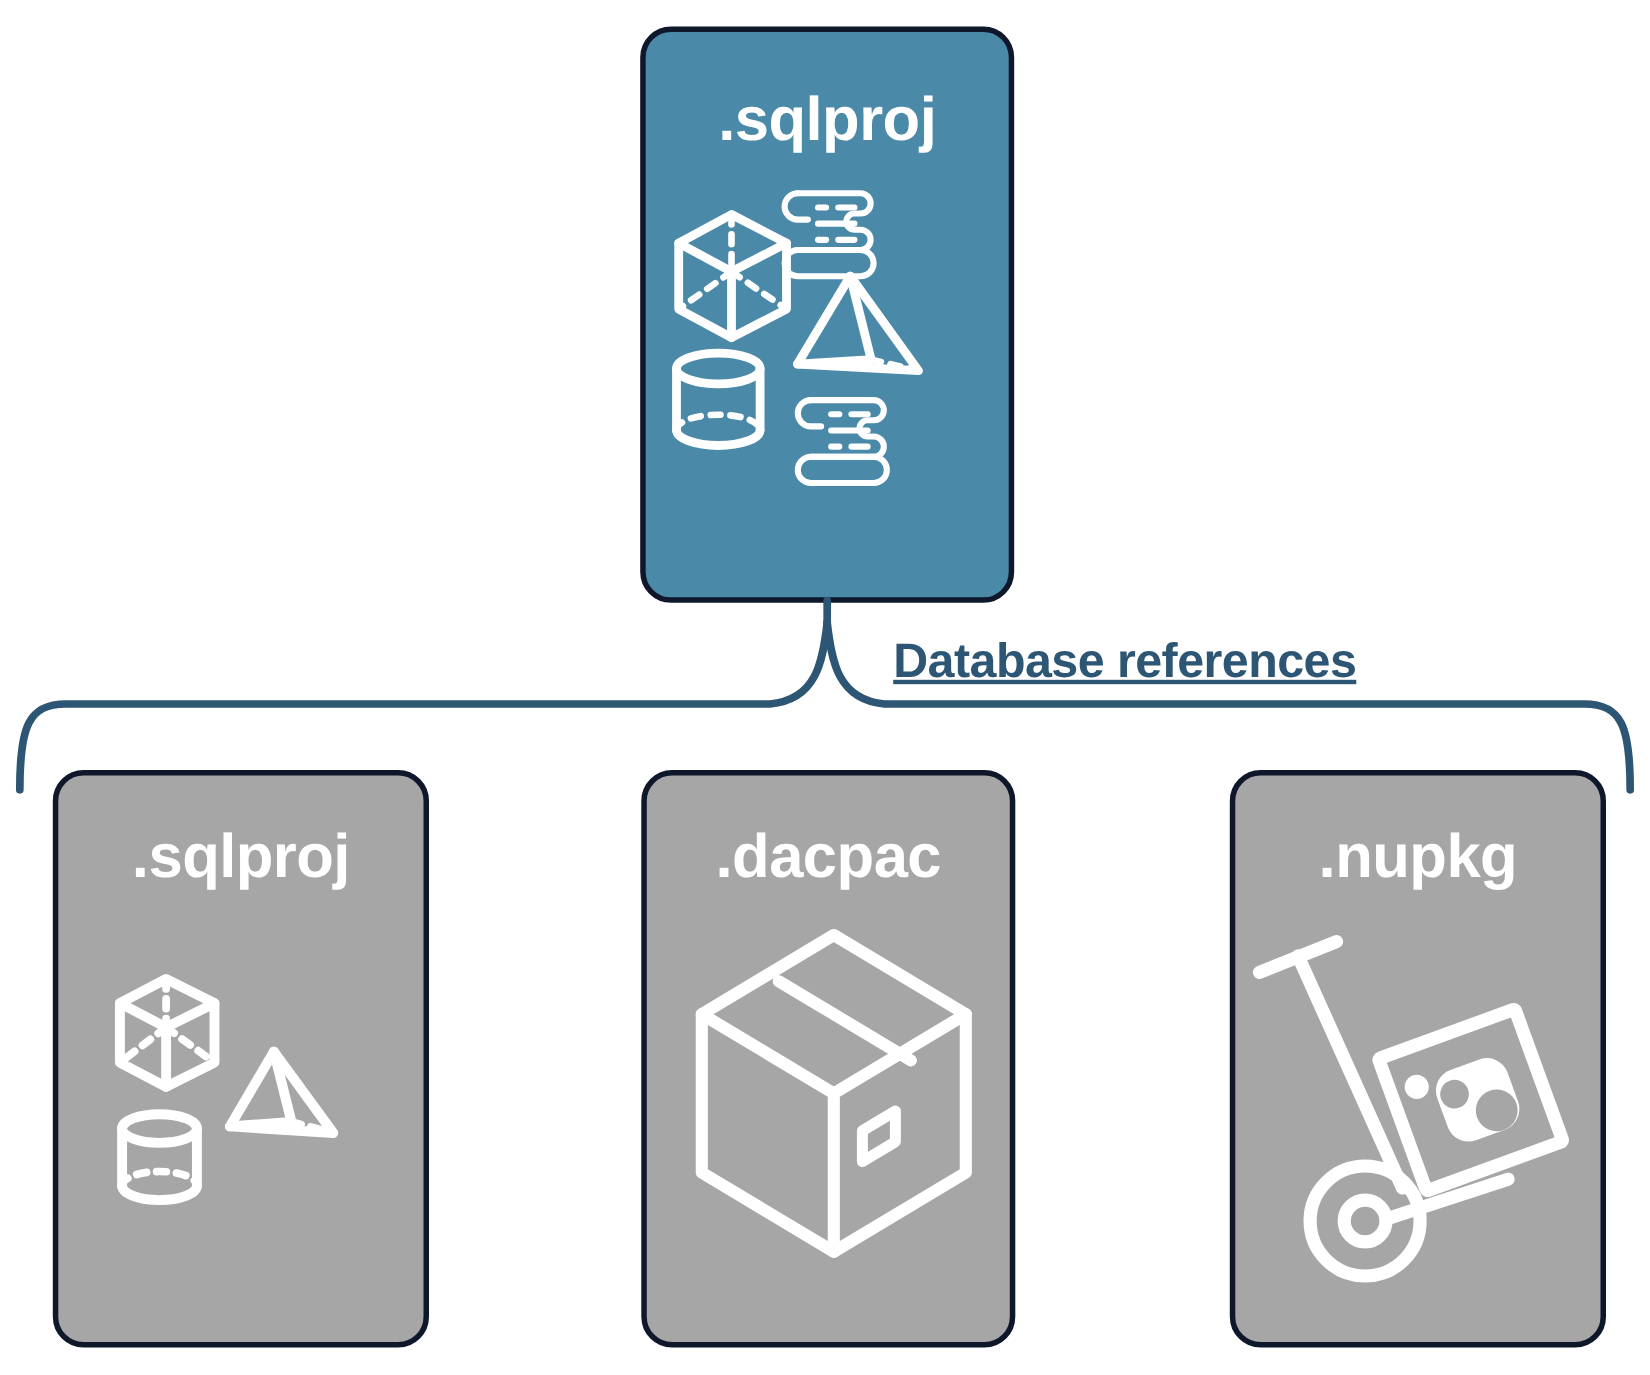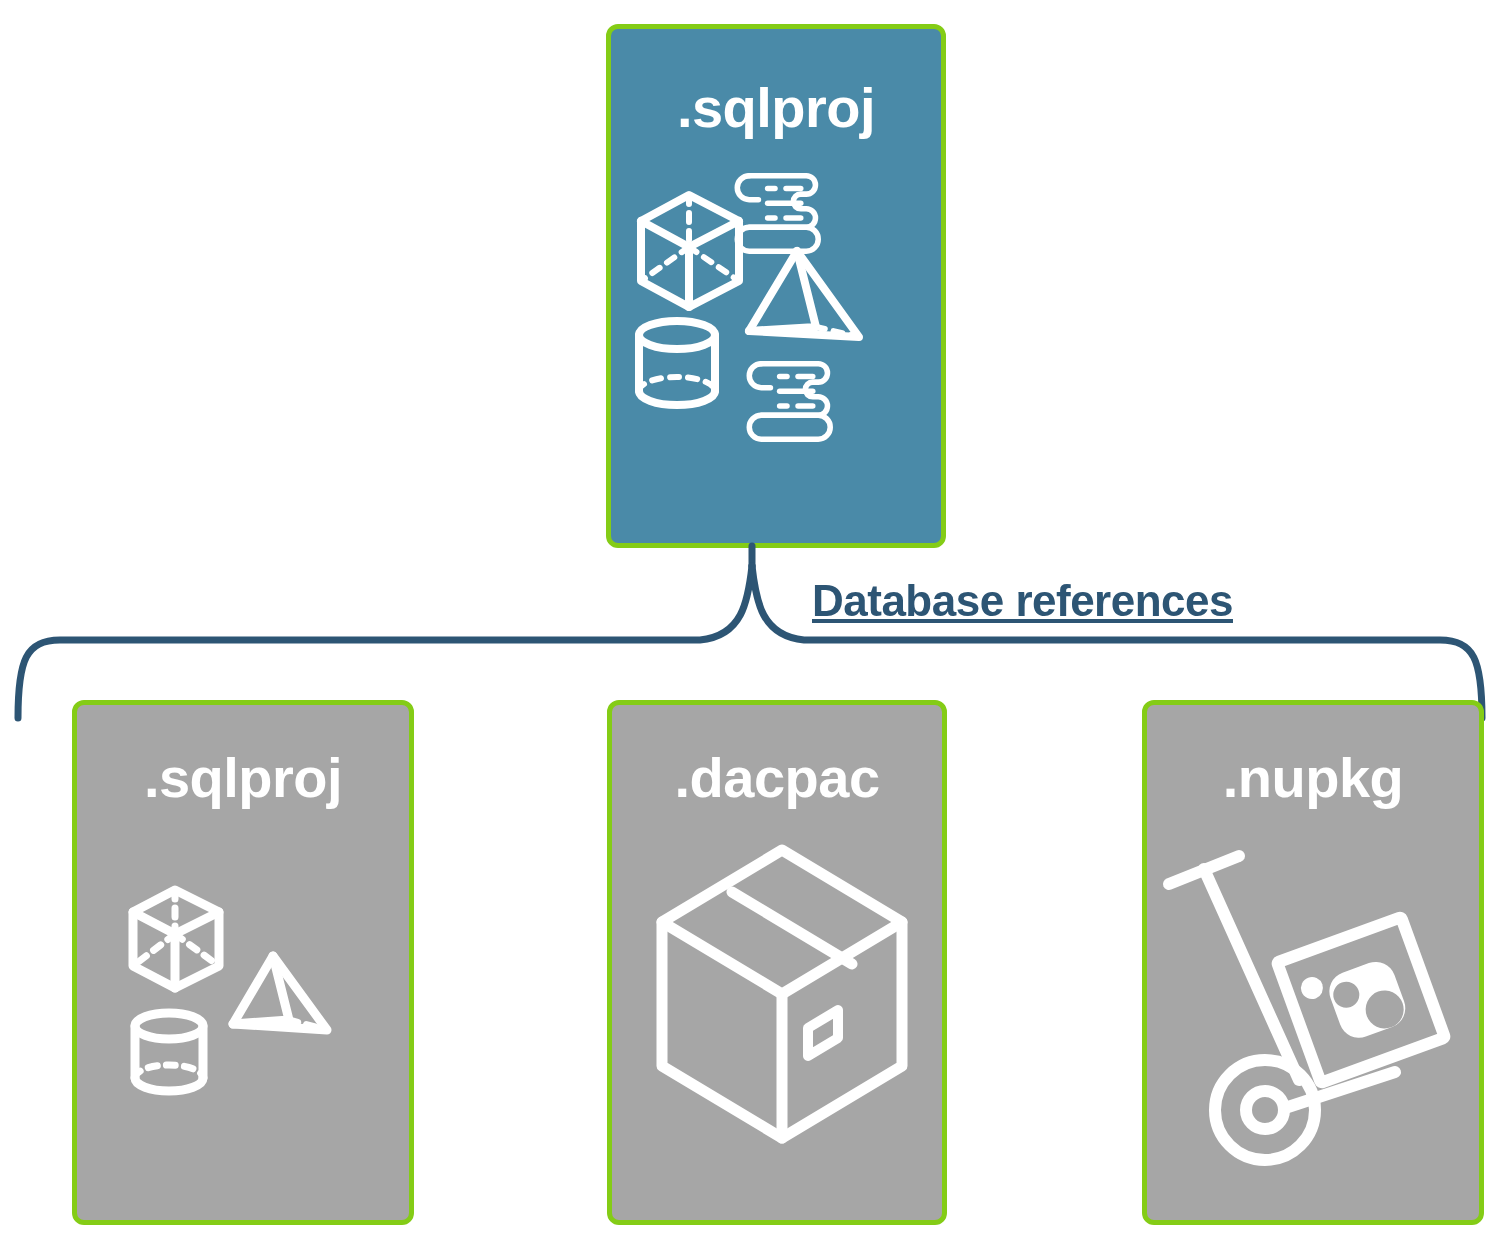--- a/index.html
+++ b/index.html
@@ -16,24 +16,23 @@
     width: 1500px;
     height: 1250px;
     background: #ffffff;
     overflow: hidden;
   }
 
   
   .card {
     position: absolute;
     box-sizing: border-box;
-    border: 5px solid #84cc16;
-    border-radius: 12px;
+    border: 5px solid #0f172a;
+    border-radius: 28px;
     display: block;
-    margin-left: 24px;
   }
   .card.blue  { background: #4a8aa8; }
   .card.gray  { background: #a6a6a6; }
 
   .card-title {
     position: absolute;
     left: 0;
     right: 0;
     text-align: center;
     color: #ffffff;

